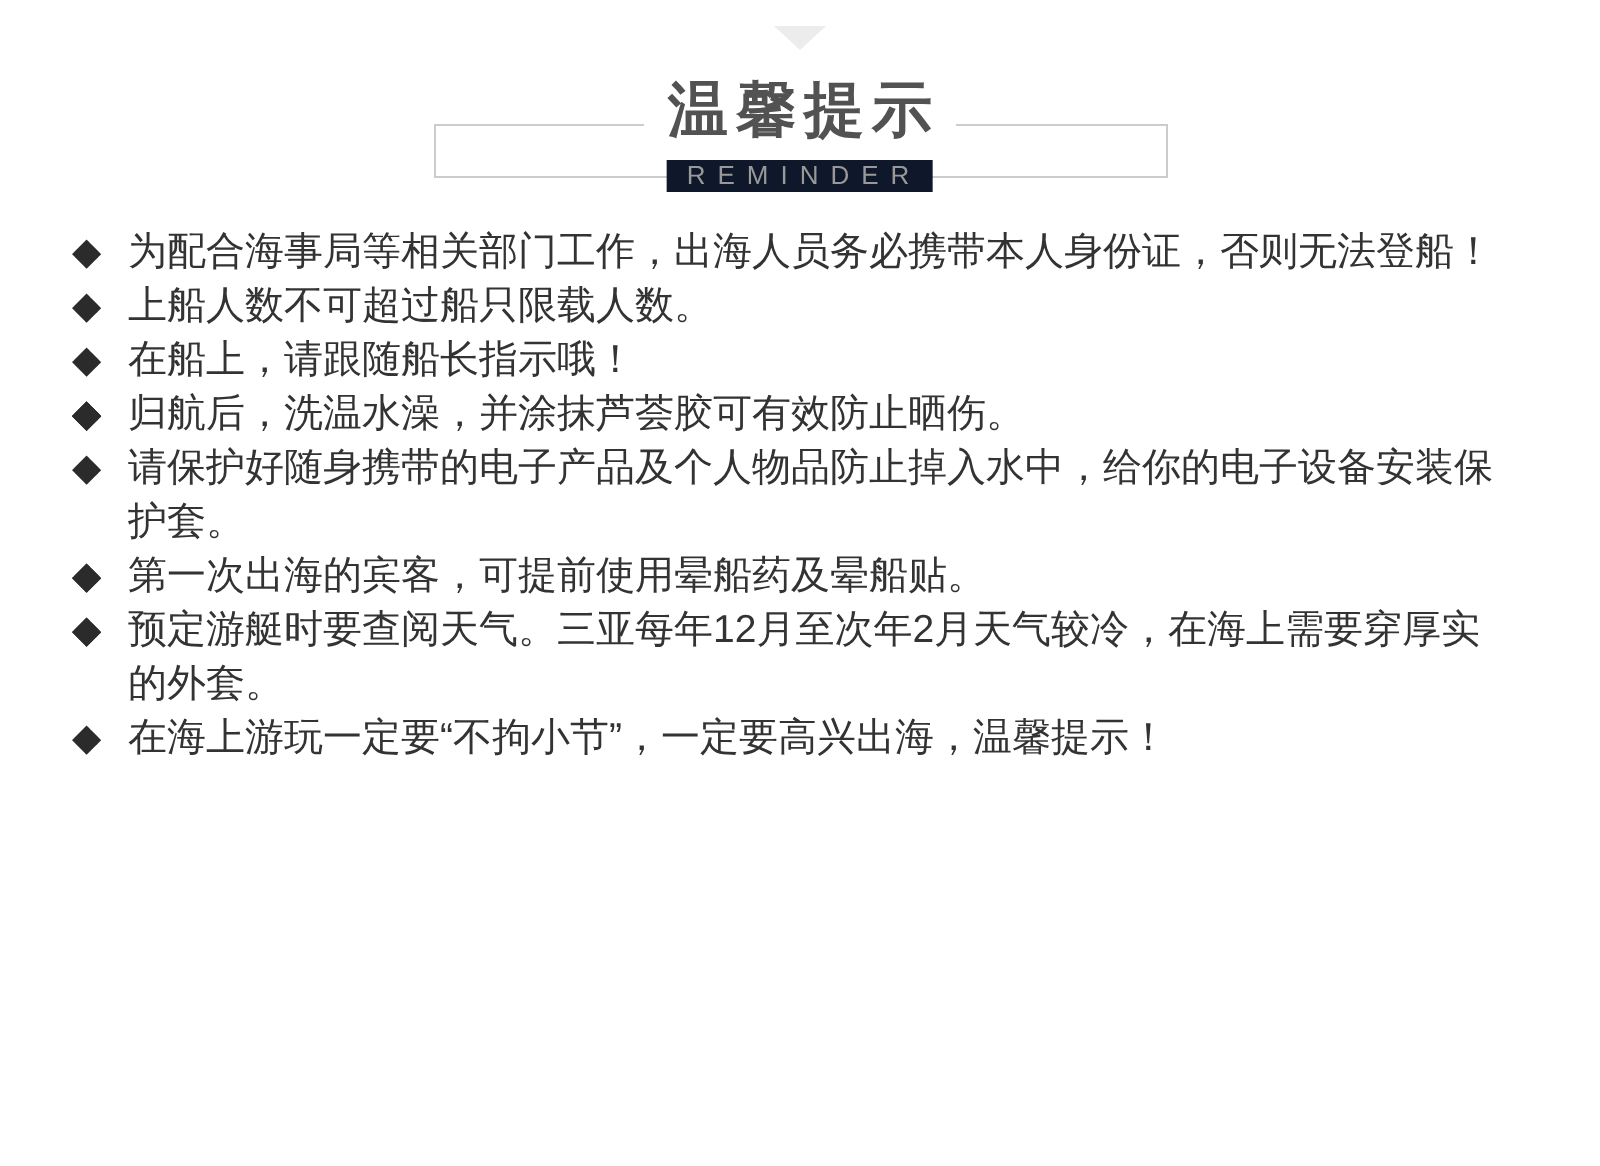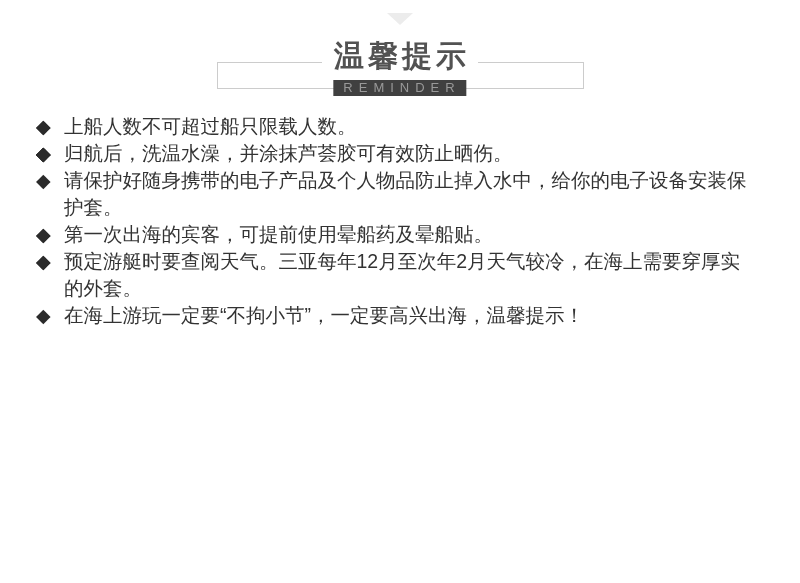--- a/index.html
+++ b/index.html
@@ -48,21 +48,21 @@
     font-weight: bold;
     letter-spacing: 4px;
     color: var(--title, #525252);
     white-space: nowrap;
   }
   .header-subtitle {
     position: absolute;
     left: 50%;
     transform: translateX(-50%);
     bottom: -8px;
-    background: #404040;
+    background: #0f172a;
     padding: 0 6px 0 10px;
     font-size: 13px;
     line-height: 16px;
     letter-spacing: 6px;
     color: var(--subtitle, #999999);
     white-space: nowrap;
   }
   
   .tips {
     list-style: none;
@@ -95,27 +95,29 @@
   <div class="triangle-down"></div>
 
   <div class="header-box">
     <div class="header-title">温馨提示</div>
     <div class="header-subtitle">REMINDER</div>
   </div>
 
   <ul class="tips">
     <li class="tip">
       <span class="diamond">◆</span>
+      <span>为配合海事局等相关部门工作，出海人员务必携带本人身份证，否则无法登船！</span>
     </li>
     <li class="tip">
       <span class="diamond">◆</span>
       <span>上船人数不可超过船只限载人数。</span>
     </li>
     <li class="tip">
       <span class="diamond">◆</span>
+      <span>在船上，请跟随船长指示哦！</span>
     </li>
     <li class="tip">
       <span class="diamond">◆</span>
     </li>
     <li class="tip">
       <span class="diamond">◆</span>
     </li>
     <li class="tip">
       <span class="diamond">◆</span>
     </li>

